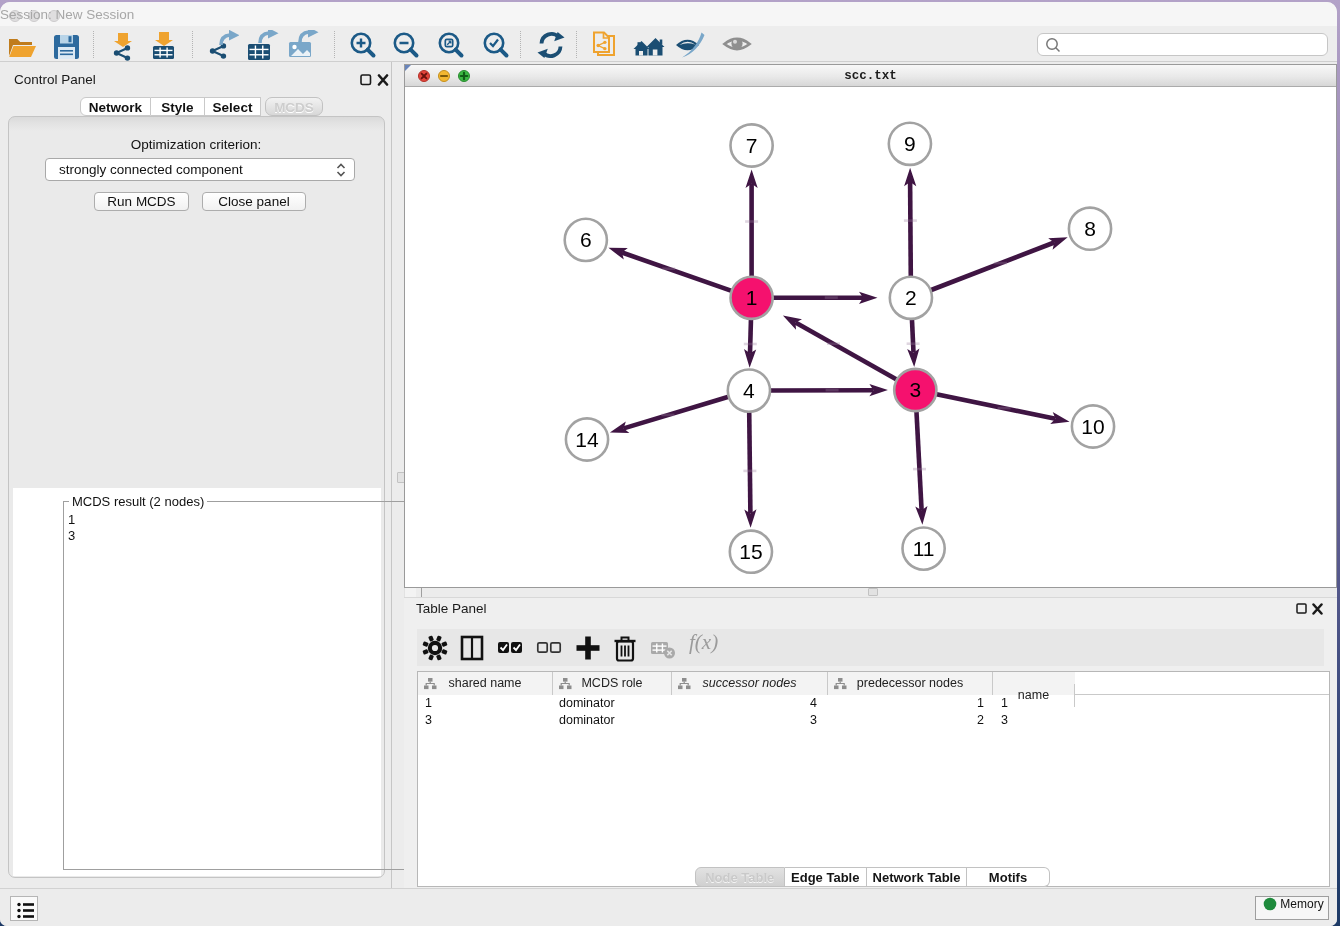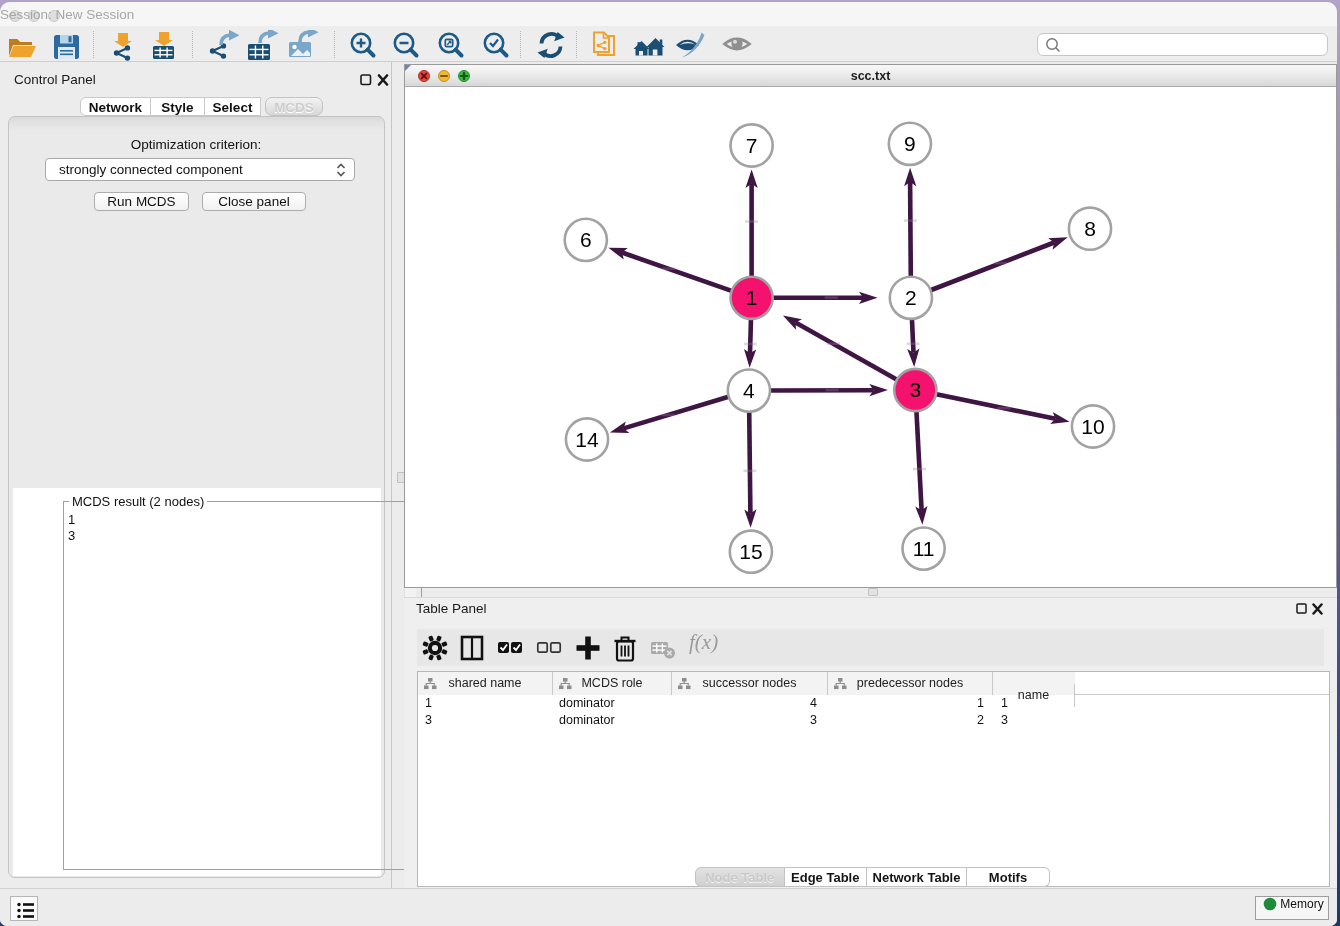--- a/index.html
+++ b/index.html
@@ -25,21 +25,21 @@
 .btn { position:absolute; top:130px; height:19px; background:linear-gradient(#ffffff,#f1f1f1); border:1px solid #adadad; border-radius:4px; font-size:13.5px; text-align:center; line-height:17px; color:#111; }
 #result-wrap { position:absolute; left:13px; top:426px; width:368px; height:388px; background:#fff; }
 #fieldset { position:absolute; left:6px; top:13px; width:359px; height:369px; border:1px solid #9f9f9f;margin-left:44px; }
 #legend { position:absolute; left:5px; top:-8px; background:#fff; padding:0 3px; font-size:13px; color:#111; }
 #scrolltrack { position:absolute; right:5px; top:7px; width:12px; height:355px; background:#f3f3f3; border-left:1px solid #e2e2e2; }
 
 #vgrip { position:absolute; left:397px; top:470px; width:8px; height:11px; background:#e2e2e2; border:1px solid #c2c2c2; border-radius:1px; }
 #hgrip { position:absolute; left:868px; top:586px; width:10px; height:8px; background:#e2e2e2; border:1px solid #c2c2c2; border-radius:1px; }
 
 #netframe { position:absolute; left:404px; top:62px; width:933px; height:524px; border:1px solid #9a9a9a; background:#fff; }
-#nettitle { position:absolute; left:0; top:0; width:100%; height:22px; background:linear-gradient(#f8f8f8,#e9e9e9 55%,#d7d7d7); border-bottom:1px solid #ababab; }
+#nettitle { position:absolute; left:0; top:0; width:100%; height:22px; background:linear-gradient(#f8f8f8,#e9e9e9 55%,#d7d7d7); border-bottom:1px solid #ababab;font-family:Liberation Mono, monospace; }
 #nettitle .txt { position:absolute; top:3.5px; width:100%; text-align:center; font-size:12.5px; font-weight:bold; color:#1c1c1c; }
 .mbtn { position:absolute; top:4.5px; width:12px; height:12px; border-radius:50%; }
 .mbtn svg { display:block; margin:0 !important; width:10px; height:10px; }
 #netcanvas { position:absolute; left:0; top:22px; width:931px; height:499px; background:#fff; overflow:hidden; }
 
 #tp { position:absolute; left:404px; top:595px; width:933px; height:291px; background:#efefef; border-top:1px solid #d8d8d8; }
 #tp-title { position:absolute; left:12px; top:3px; font-size:13.5px; color:#1a1a1a; }
 #tp-toolbar { position:absolute; left:13px; top:31px; width:907px; height:37px; background:#e7e7e7; }
 #tbl { position:absolute; left:13px; top:73px; width:913px; height:216px; background:#fff; border:1px solid #b7b7b7; }
 #tbl-head { position:absolute; left:0; top:0; width:100%; height:23px; border-bottom:1px solid #c9c9c9; font-size:12.5px; color:#222; }
@@ -369,21 +369,21 @@
             <rect x="9" y="8.5" width="4.5" height="3.6" fill="#8d8d8d"></rect>
             <path d="M7.2 4.5 L7.2 6.5 M3.2 8.5 L3.2 6.5 L11.2 6.5 L11.2 8.5" stroke="#8d8d8d" stroke-width="1.2" fill="none"></path>
           </svg>
           <div class="hcol" style="left:135px;width:119px;">MCDS role</div>
           <svg class="hicon" style="left:140px;" width="15" height="13">
             <rect x="5" y="1" width="4.5" height="3.6" fill="#8d8d8d"></rect>
             <rect x="1" y="8.5" width="4.5" height="3.6" fill="#8d8d8d"></rect>
             <rect x="9" y="8.5" width="4.5" height="3.6" fill="#8d8d8d"></rect>
             <path d="M7.2 4.5 L7.2 6.5 M3.2 8.5 L3.2 6.5 L11.2 6.5 L11.2 8.5" stroke="#8d8d8d" stroke-width="1.2" fill="none"></path>
           </svg>
-          <div class="hcol" style="left:254px;width:156px;">successor nodes</div>
+          <div class="hcol" style="left:254px;width:156px;font-style:italic;">successor nodes</div>
           <svg class="hicon" style="left:259px;" width="15" height="13">
             <rect x="5" y="1" width="4.5" height="3.6" fill="#8d8d8d"></rect>
             <rect x="1" y="8.5" width="4.5" height="3.6" fill="#8d8d8d"></rect>
             <rect x="9" y="8.5" width="4.5" height="3.6" fill="#8d8d8d"></rect>
             <path d="M7.2 4.5 L7.2 6.5 M3.2 8.5 L3.2 6.5 L11.2 6.5 L11.2 8.5" stroke="#8d8d8d" stroke-width="1.2" fill="none"></path>
           </svg>
           <div class="hcol" style="left:410px;width:165px;">predecessor nodes</div>
           <svg class="hicon" style="left:415px;" width="15" height="13">
             <rect x="5" y="1" width="4.5" height="3.6" fill="#8d8d8d"></rect>
             <rect x="1" y="8.5" width="4.5" height="3.6" fill="#8d8d8d"></rect>

